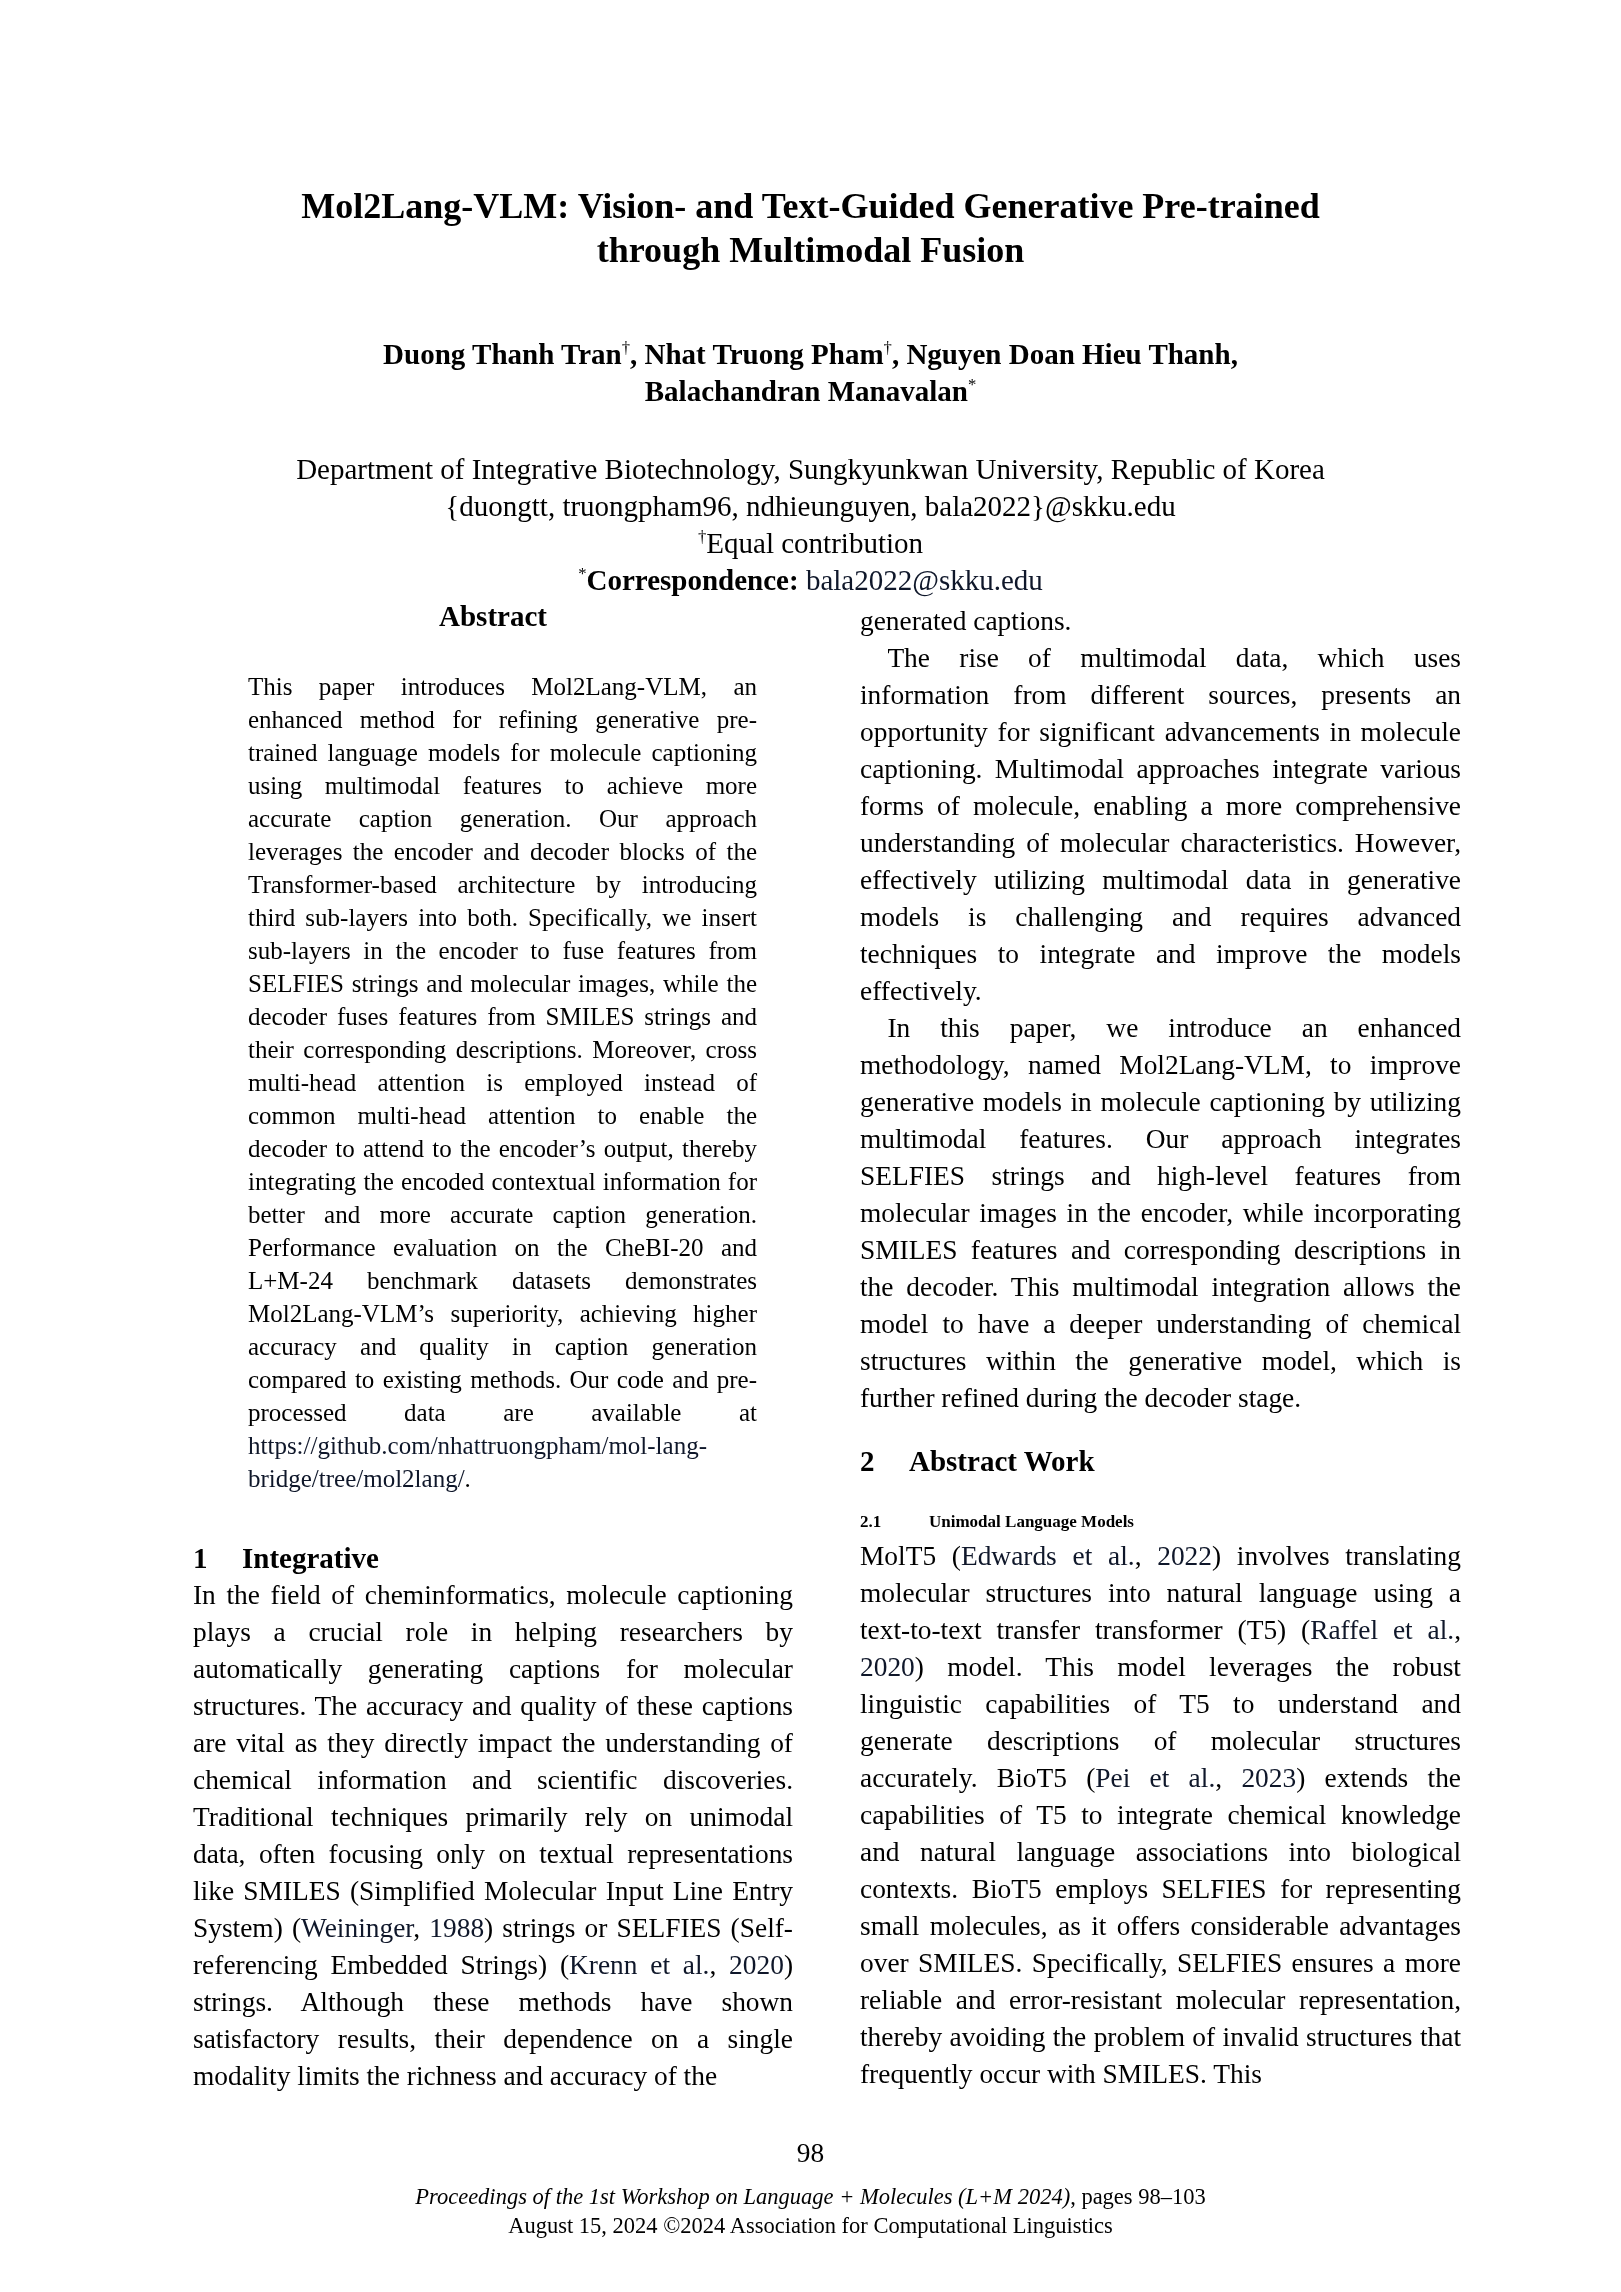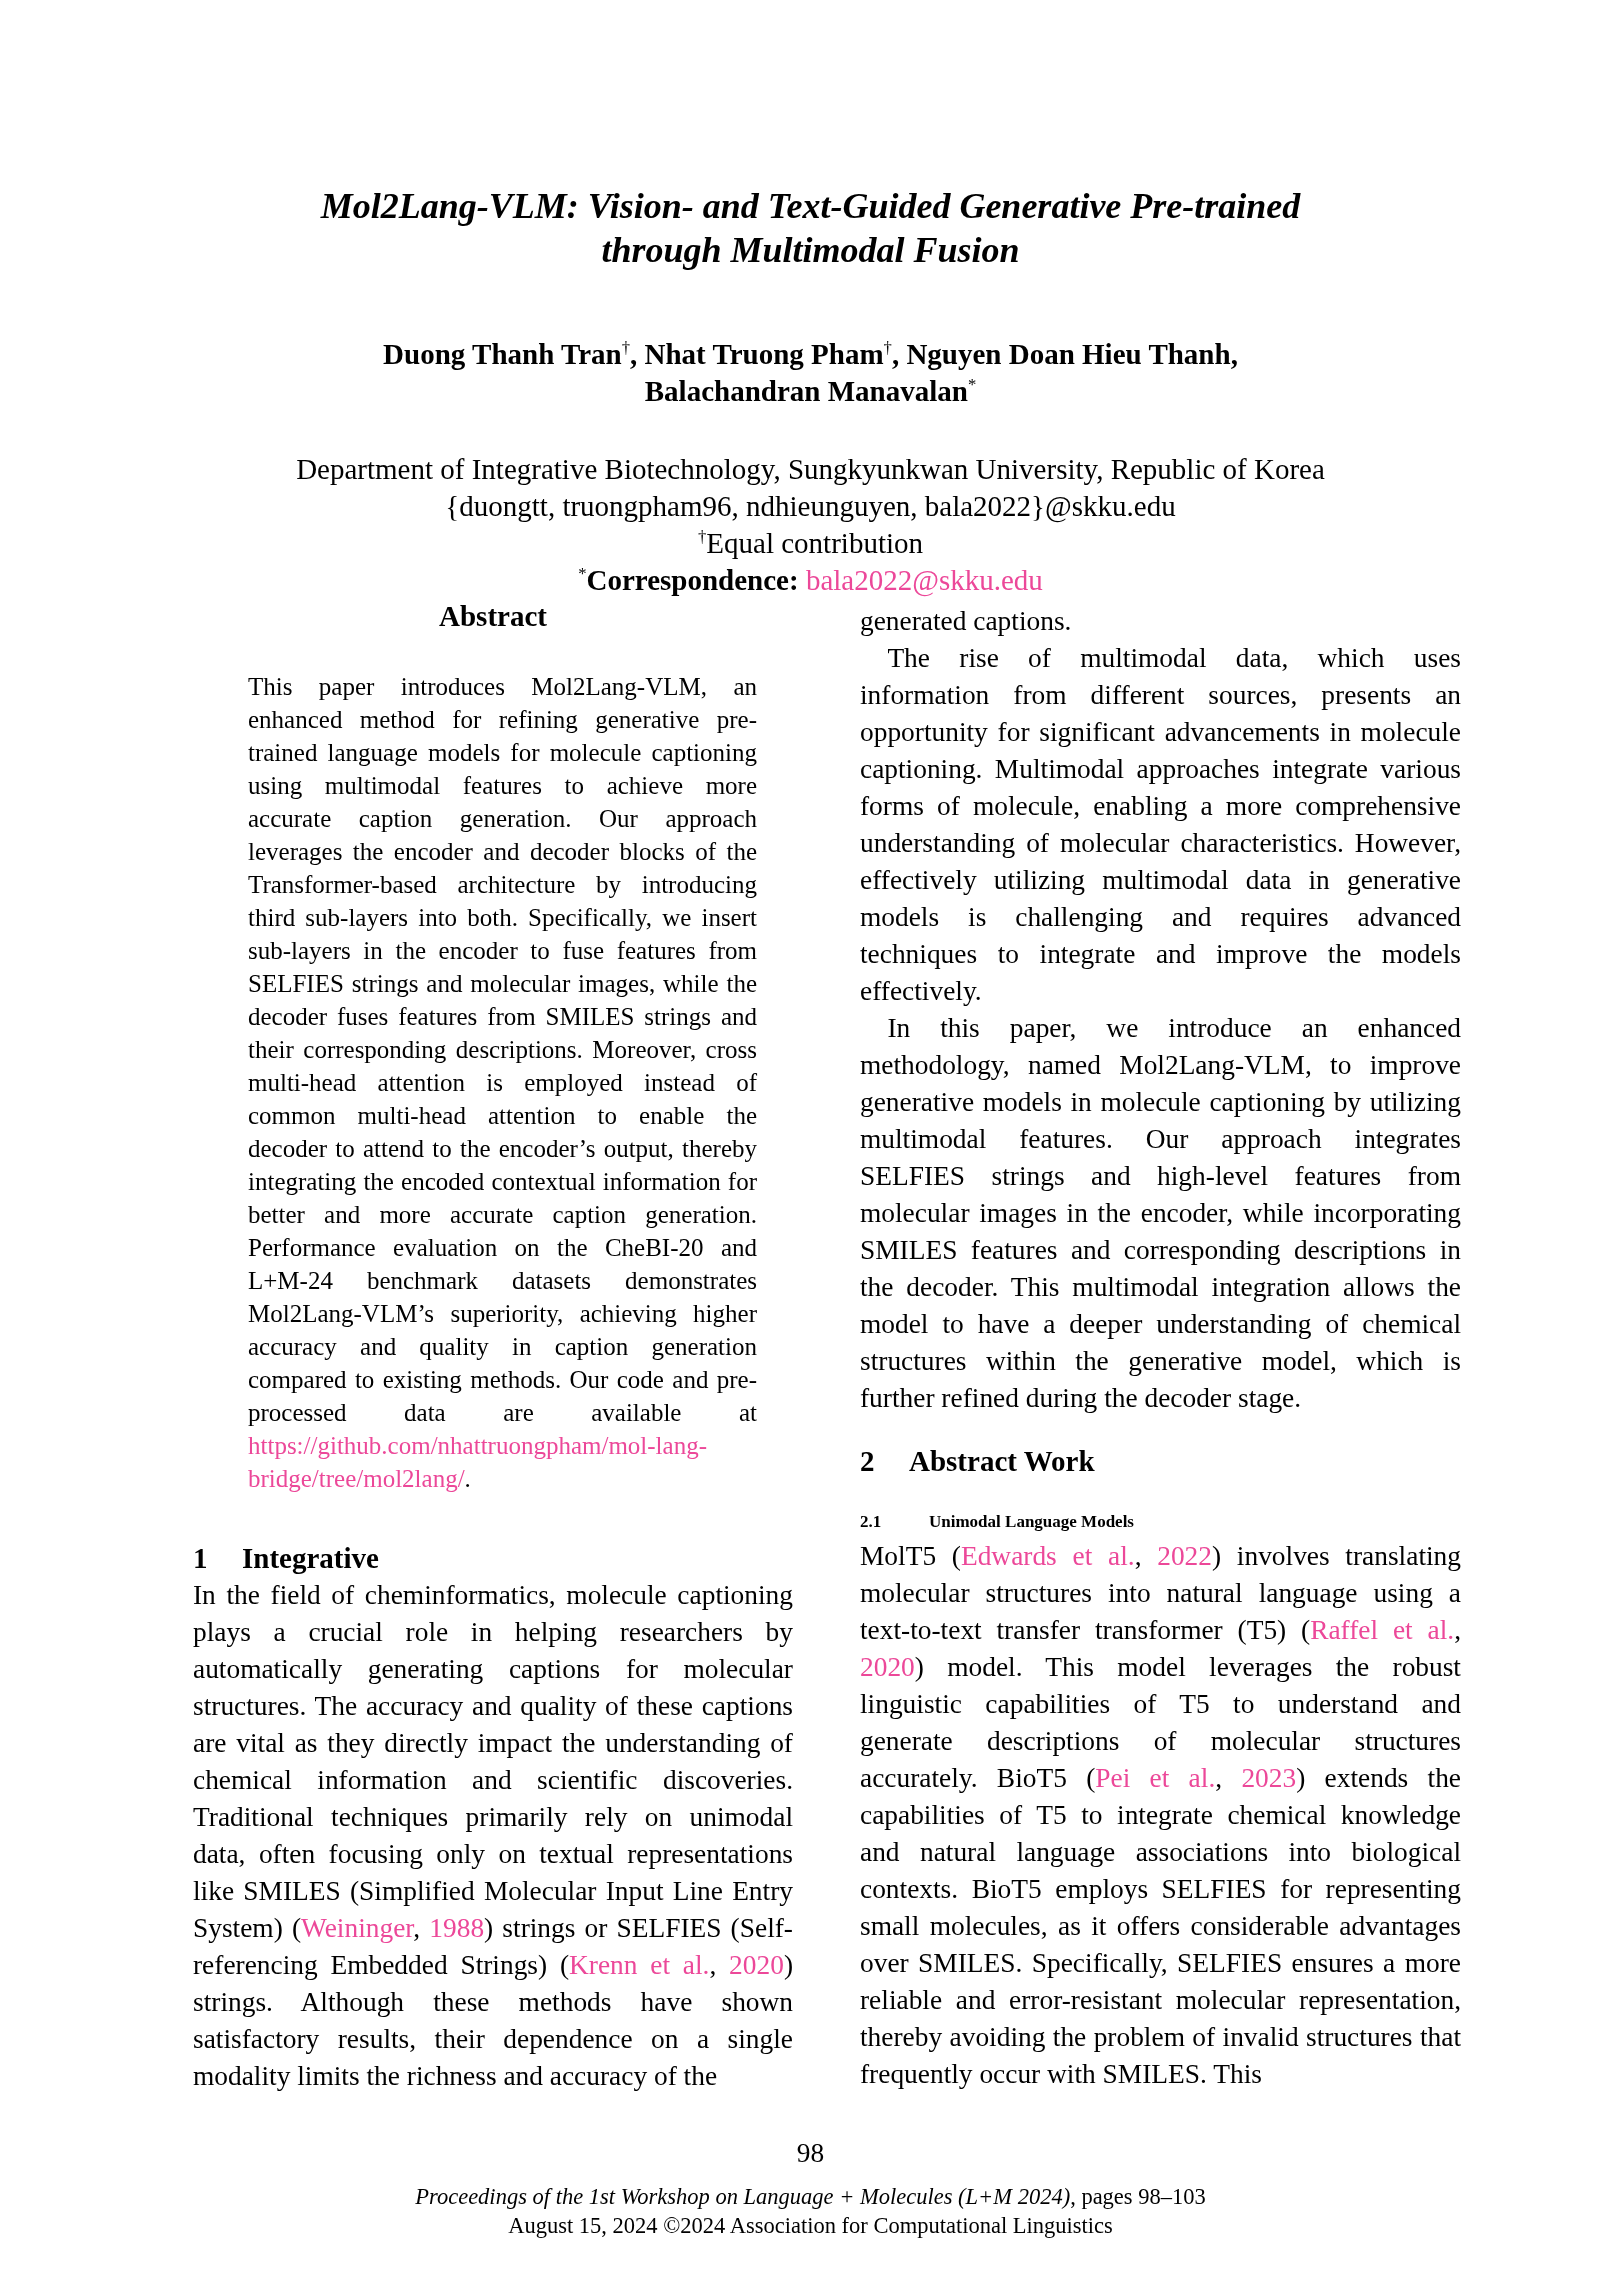--- a/index.html
+++ b/index.html
@@ -2,33 +2,33 @@
 <html><head>
 <meta charset="utf-8">
 <style>
   html, body { margin: 0; padding: 0; background: #ffffff; }
   body {
     width: 1621px; height: 2293px; position: relative; overflow: hidden;
     font-family: "Liberation Serif", "DejaVu Serif", serif; color: #000;
   }
   .title {
     position: absolute; left: 196px; top: 184px; width: 1229px;
-    text-align: center; font-weight: bold; font-size: 36px; line-height: 44px; font-style: italic;
+    text-align: center; font-weight: bold; font-size: 36px; line-height: 44px;
   }
   .authors {
     position: absolute; left: 196px; top: 336px; width: 1229px;
     text-align: center; font-weight: bold; font-size: 29px; line-height: 37px;
   }
   .affil {
     position: absolute; left: 196px; top: 451px; width: 1229px;
     text-align: center; font-size: 29px; line-height: 37px;
   }
   .affil sup, .authors sup { font-size: 16.7px; vertical-align: super; line-height: 0; font-weight: normal; }
   .affil b { font-weight: bold; }
-  a, .link { color: #ec4899; text-decoration: none; }
+  a, .link { color: #0f172a; text-decoration: none; }
   .col-left { position: absolute; left: 193px; top: 598px; width: 600px; }
   .col-right { position: absolute; left: 836px; top: 603px; width: 601px; margin-left: 24px; }
   .abstract-head { text-align: center; font-weight: bold; font-size: 29px; line-height: 37px; }
   .abstract-body {
     margin: 35px 36px 0 55px; font-size: 25px; line-height: 33px;
     text-align: justify; hyphens: auto;
   }
   h2 { font-size: 29px; font-weight: bold; margin: 0; line-height: 37px; }
   h2 .num { display: inline-block; width: 49px; }
   h3 { font-size: 17px; font-weight: bold; margin: 0; line-height: 33px; }

